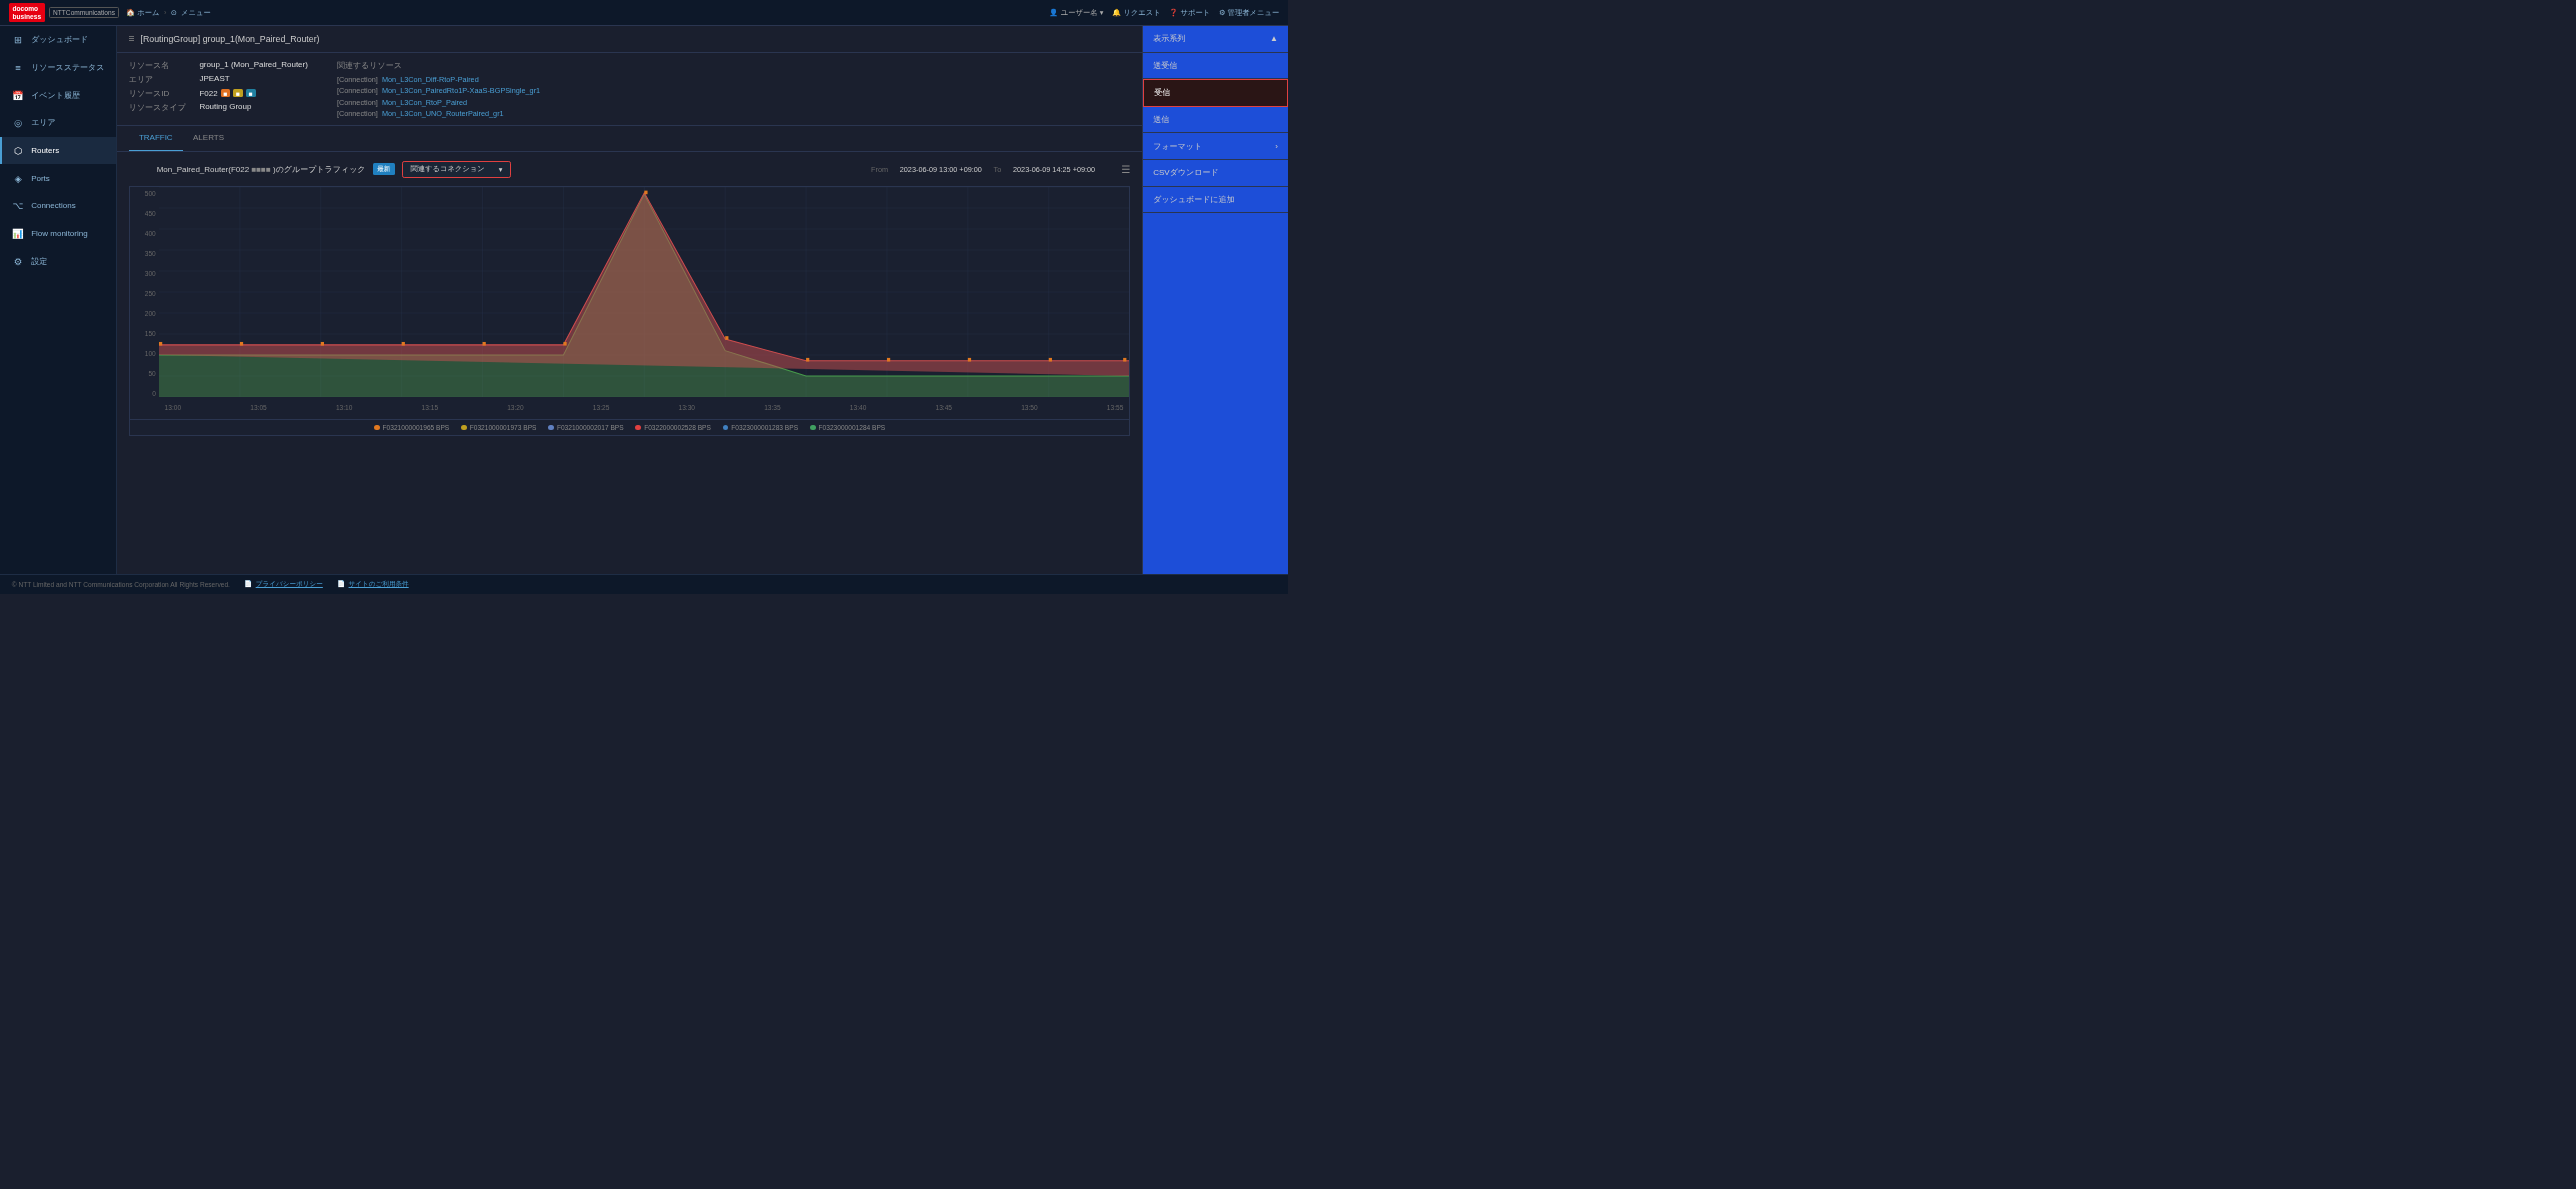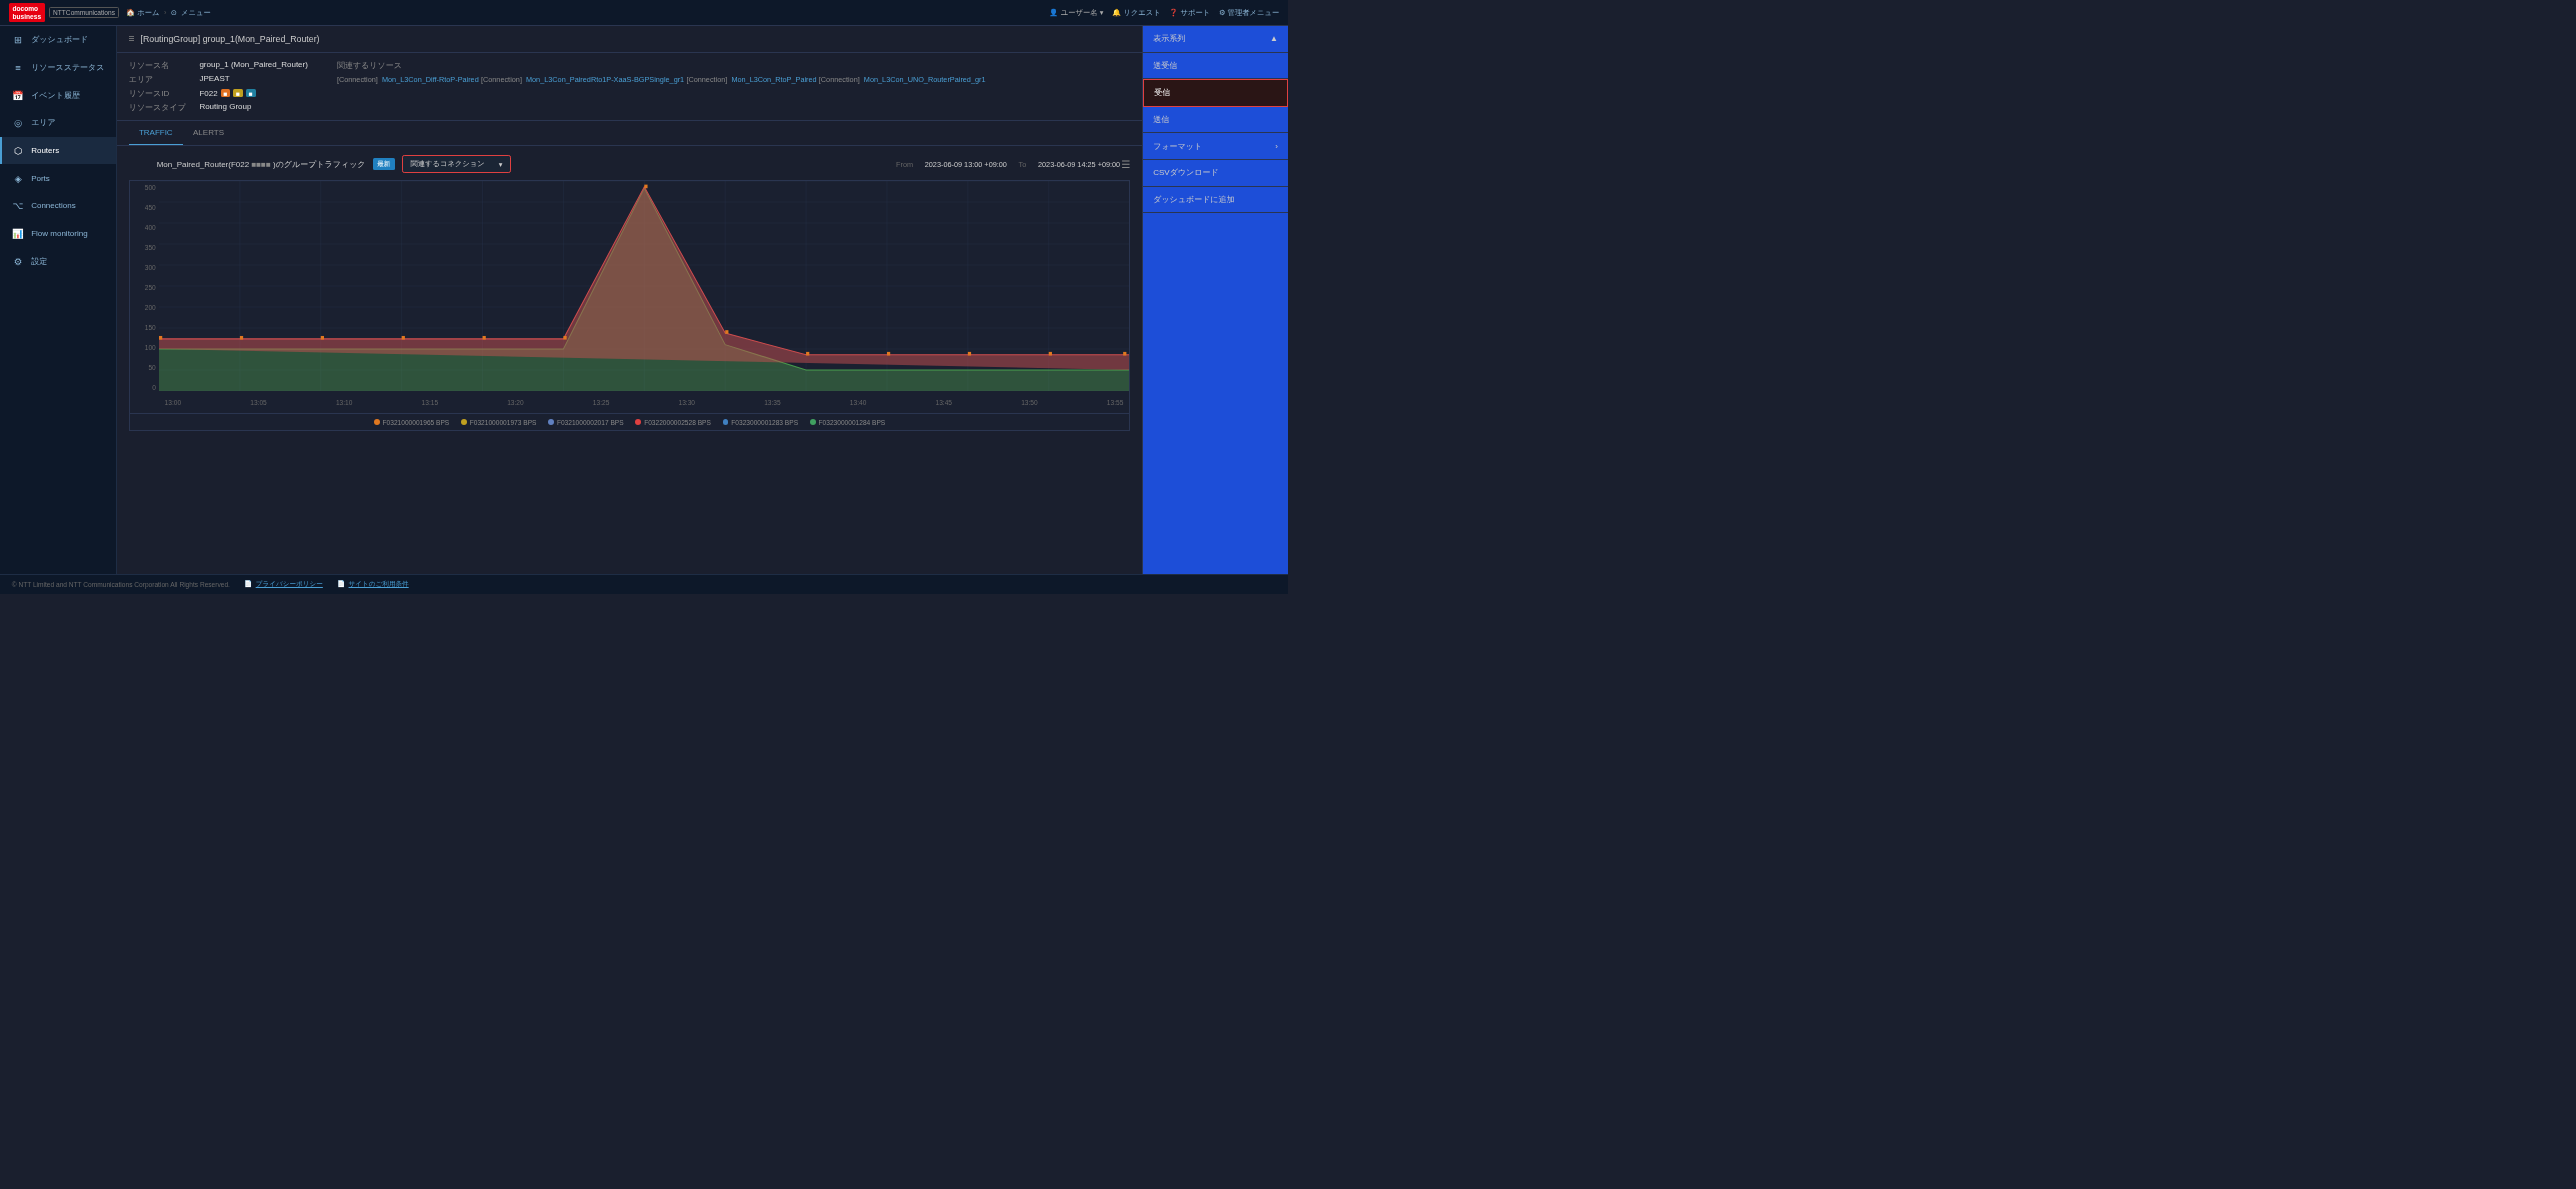--- a/index.html
+++ b/index.html
@@ -176,21 +176,21 @@
     .related-resources {
       flex: 1;
     }
     .related-title {
       font-size: 8px;
       color: #888;
       margin-bottom: 4.4px;
     }
     .related-list {
       display: flex;
-      flex-direction: row;
+      flex-direction: column;
       gap: 2.2px;
     }
     .related-item {
       font-size: 7.3px;
       color: #4a9fd4;
       cursor: pointer;
     }
     .related-item span.tag {
       color: #888;
     }
@@ -253,21 +253,21 @@
       font-size: 7.3px;
       display: flex;
       align-items: center;
       gap: 14px;
       cursor: pointer;
       min-width: 102px;
     }
     .chart-toolbar-right {
       display: flex;
       align-items: center;
-      gap: 1px;
+      gap: 26px;
       font-size: 7.3px;
       color: #888;
     }
     .time-range {
       display: flex;
       align-items: center;
       gap: 11.7px;
     }
     .time-label { color: #666; }
     .time-value { color: #ccc; }

